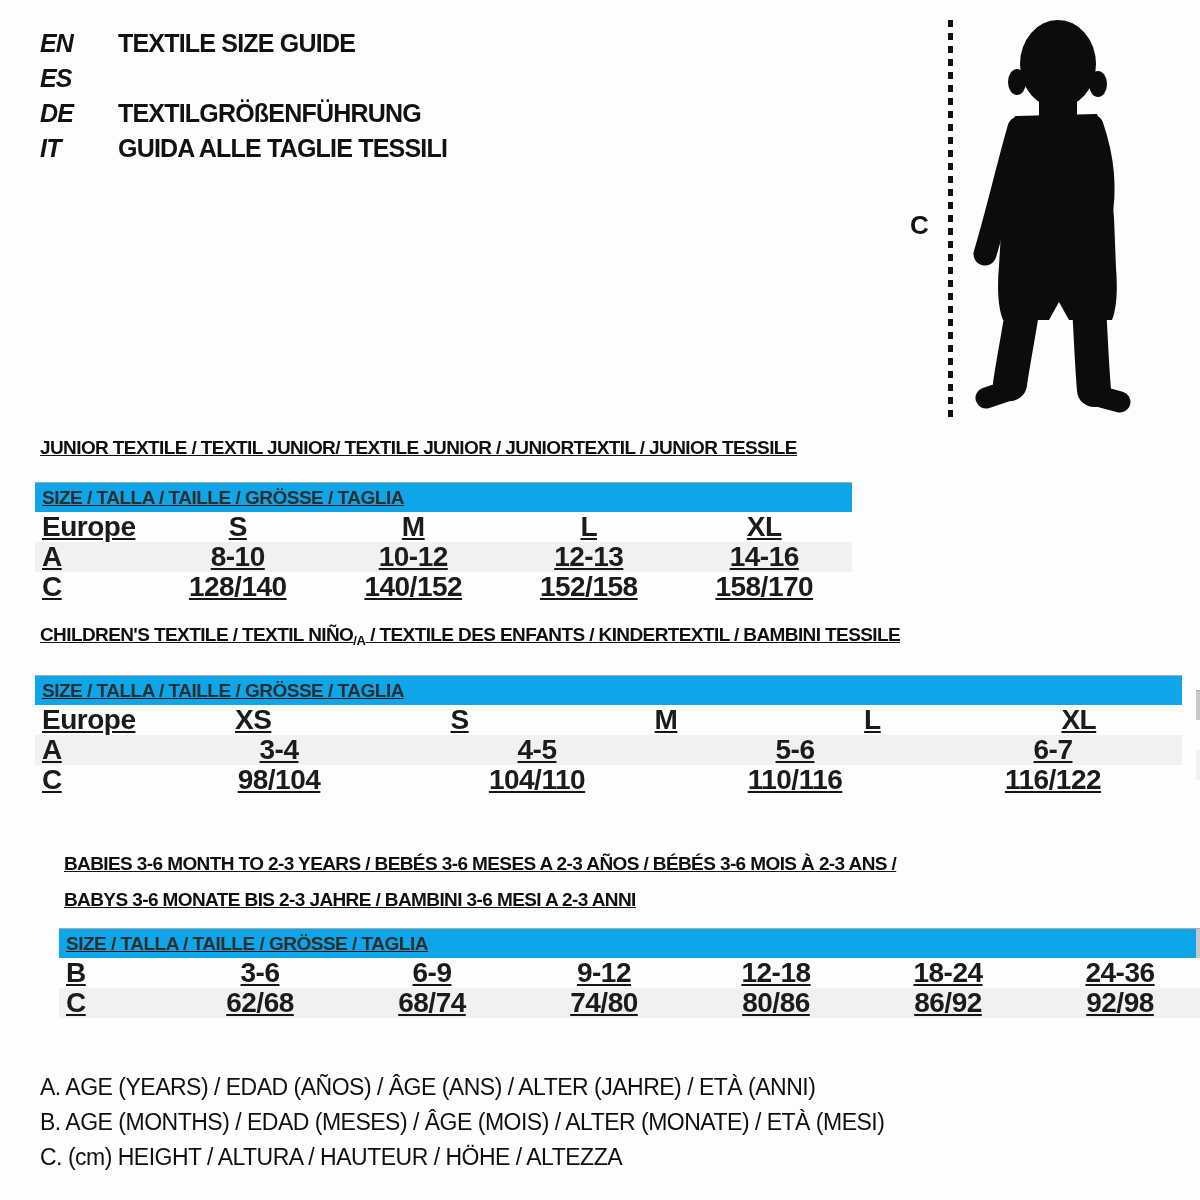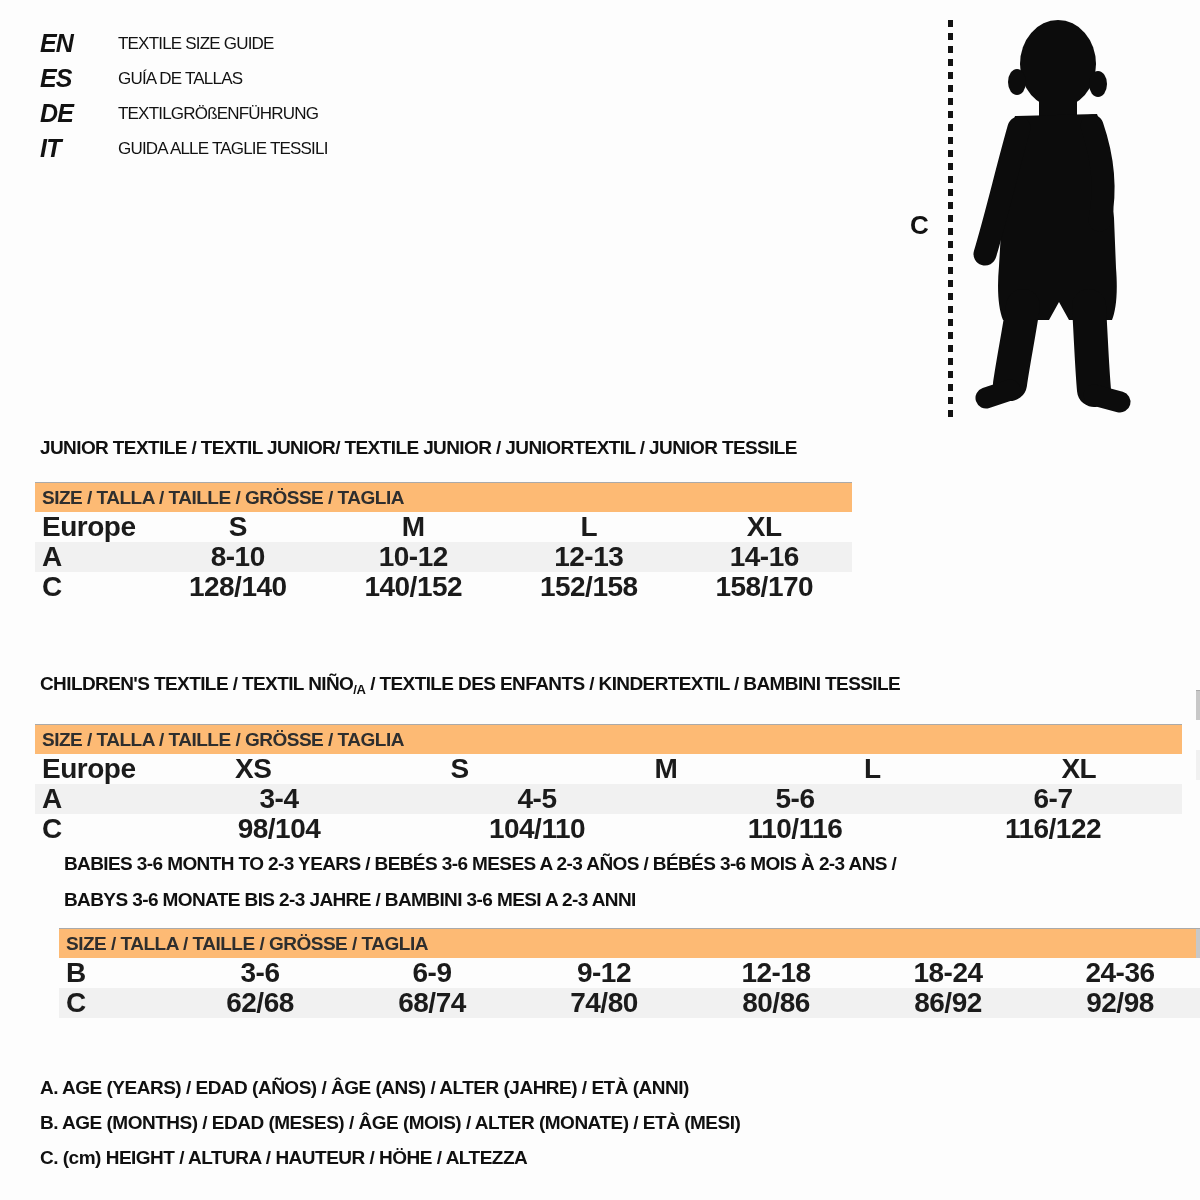--- a/index.html
+++ b/index.html
@@ -10,80 +10,79 @@
     font-family:"Liberation Sans", sans-serif;
     color:#161616;
     overflow:hidden;
   }
   
   .lang-list { position:absolute; left:40px; top:26px; }
   .lang-row { display:flex; line-height:35px; }
   .lang-code {
     flex:0 0 78px; font-weight:700; font-size:25px; letter-spacing:-0.8px; color:#121212;font-style:italic;
   }
-  .lang-title { font-weight:400; font-size:17px; letter-spacing:-0.8px; color:#121212; }
+  .lang-title { font-weight:700; font-size:25px; letter-spacing:-0.8px; color:#121212; }
 
   
   .figure { position:absolute; left:0; top:0; width:1200px; height:430px; }
   .dashed-line {
     position:absolute; left:948px; top:20px; width:5px; height:397px;
     background-image:repeating-linear-gradient(to bottom,#121212 0px,#121212 7px,transparent 7px,transparent 13px);
   }
   .measure-label {
     position:absolute; left:910px; top:210px;
     font-weight:700; font-size:26px; color:#121212;
   }
   .toddler { position:absolute; left:963px; top:18px; }
 
   
-  .section { position:absolute; left:35px; }
+  .section { position:absolute; left:35px;text-decoration:underline; }
   .heading {
     font-weight:700; font-size:19px; letter-spacing:-0.6px; line-height:22px;
     color:#101010; padding-left:5px; white-space:nowrap;
   }
   .heading .subscript { font-size:13px; vertical-align:-4px; letter-spacing:-0.4px; }
   .heading2 { line-height:36px; }
   .graybar {
-    height:30px; line-height:29px; background:#fdba74; border-top:1px solid #aaaaaa;
+    height:30px; line-height:29px; background:#0ea5e9; border-top:1px solid #aaaaaa;
     padding-left:7px; font-weight:700; font-size:19px; letter-spacing:-0.5px; color:#2e2e2e;
     white-space:nowrap;
   }
   .bar-gap { margin-top:23px; }
   .bar-gap-sm { margin-top:10px; }
   .trow { display:flex; height:30px; line-height:30px; font-weight:700; font-size:28px; letter-spacing:-0.5px; color:#1b1b1b; }
   .trow.shade { background:#f1f1f1; }
   .cell { flex:1; text-align:center; }
   .cell.label { flex:0 0 115px; text-align:left; padding-left:7px; }
 
   .sec-junior   { top:437px; width:817px; }
-  .sec-children { top:673px; width:1147px; }
+  .sec-children { top:624px; width:1147px; }
   .sec-babies   { top:846px; width:1147px;margin-left:24px; }
 
   
   .sliver { position:absolute; left:1196px; width:4px; height:30px; }
   .sliver.bar  { background:#c8c8c8; border-top:1px solid #aaaaaa; }
   .sliver.row  { background:#f1f1f1; }
   .sliver-1 { top:690px; } .sliver-2 { top:750px; }
   .sliver-3 { top:928px; } .sliver-4 { top:988px; }
 
   
   .legend { position:absolute; left:40px; top:1070px; }
-  .legend-line { font-weight:700; font-size:19px; letter-spacing:-0.5px; line-height:35px; color:#101010; white-space:nowrap; }
+  .legend-line { font-weight:400; font-size:23px; letter-spacing:-0.5px; line-height:35px; color:#101010; white-space:nowrap; }
 </style>
 </head>
 <body>
 
 <div class="lang-list">
   <div class="lang-row">
     <span class="lang-code">EN</span>
     <span class="lang-title">TEXTILE SIZE GUIDE</span>
   </div>
   <div class="lang-row">
     <span class="lang-code">ES</span>
-    <span class="lang-title">GUÍA DE TALLAS</span>
   </div>
   <div class="lang-row">
     <span class="lang-code">DE</span>
     <span class="lang-title">TEXTILGRÖßENFÜHRUNG</span>
   </div>
   <div class="lang-row">
     <span class="lang-code">IT</span>
     <span class="lang-title">GUIDA ALLE TAGLIE TESSILI</span>
   </div>
 </div>

